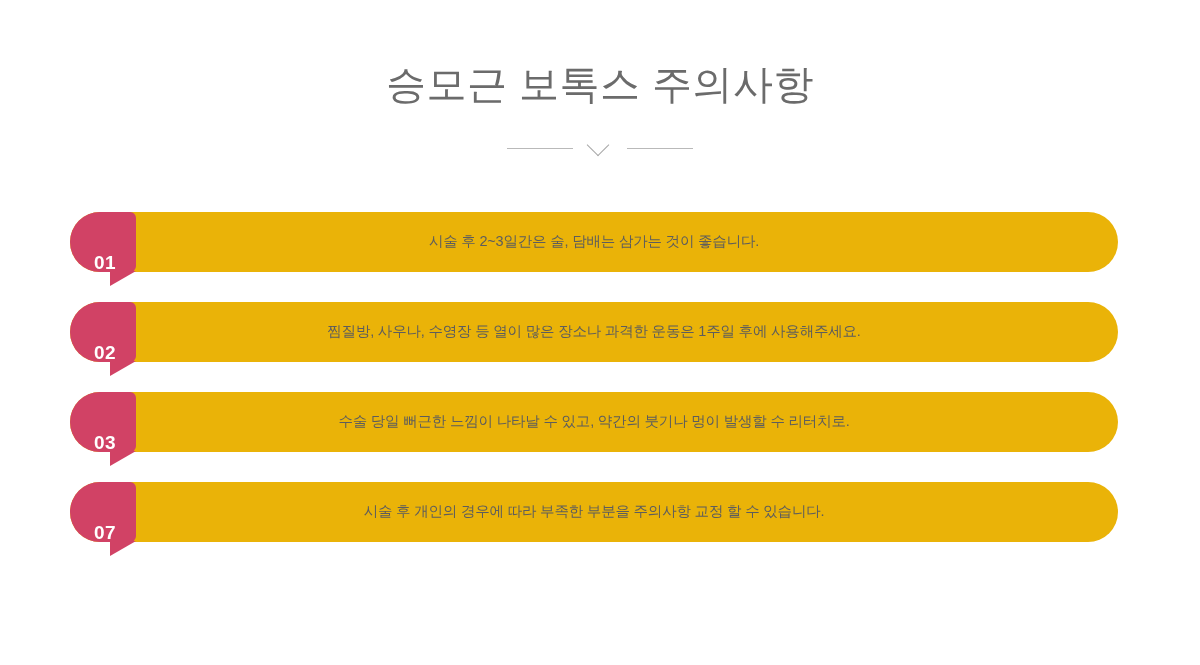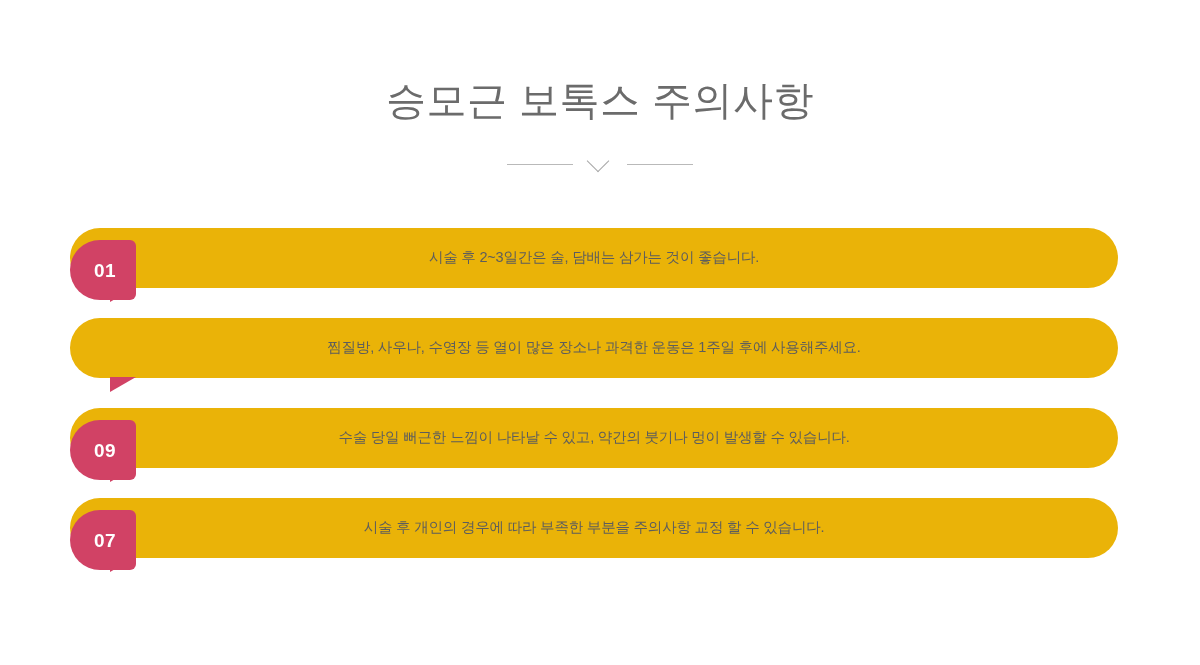--- a/index.html
+++ b/index.html
@@ -16,21 +16,21 @@
 
   .page {
     position: relative;
     width: 1200px;
     height: 665px;
     box-sizing: border-box;
   }
 
   
   .header {
-    padding-top: 74px;
+    padding-top: 58px;
     text-align: center;
   }
   .title {
     font-size: 40px;
     font-weight: 400;
     color: #6b6b6b;
     letter-spacing: 0.5px;
     line-height: 1.3;
     margin: 0;
   }
@@ -100,30 +100,30 @@
     color: #5d5d5d;
     letter-spacing: -0.2px;
     text-align: center;
     line-height: 1.5;
   }
 
   
   .badge {
     position: absolute;
     left: 0;
-    top: 12px;
+    top: 0;
     width: 66px;
     height: 60px;
     background: #d14265;
     border-top-left-radius: 30px;
     border-bottom-left-radius: 30px;
     border-top-right-radius: 6px;
     border-bottom-right-radius: 6px;
     display: flex;
-    align-items: center;
+    align-items: flex-end;
     justify-content: center;
     z-index: 2;
   }
   .badge-num {
     color: #ffffff;
     font-size: 19px;
     font-weight: 700;
     letter-spacing: 0.5px;
     line-height: 1;
     padding-left: 4px;
@@ -163,29 +163,32 @@
       <div class="badge">
         <span class="badge-num">01</span>
       </div>
     </div>
 
     <div class="row">
       <div class="row-bar">
         <span class="row-text">찜질방, 사우나, 수영장 등 열이 많은 장소나 과격한 운동은 1주일 후에 사용해주세요.</span>
       </div>
       <div class="badge-tail"></div>
-    </div>
-
-    <div class="row">
-      <div class="row-bar">
-        <span class="row-text">수술 당일 뻐근한 느낌이 나타날 수 있고, 약간의 붓기나 멍이 발생할 수 있습니다.</span>
-      </div>
-      <div class="badge-tail"></div>
-      <div class="badge">
-        <span class="badge-num">09</span>
+      <div class="badge">
+        <span class="badge-num">02</span>
+      </div>
+    </div>
+
+    <div class="row">
+      <div class="row-bar">
+        <span class="row-text">수술 당일 뻐근한 느낌이 나타날 수 있고, 약간의 붓기나 멍이 발생할 수 리터치로.</span>
+      </div>
+      <div class="badge-tail"></div>
+      <div class="badge">
+        <span class="badge-num">03</span>
       </div>
     </div>
 
     <div class="row">
       <div class="row-bar">
         <span class="row-text">시술 후 개인의 경우에 따라 부족한 부분을 주의사항 교정 할 수 있습니다.</span>
       </div>
       <div class="badge-tail"></div>
       <div class="badge">
         <span class="badge-num">07</span>

